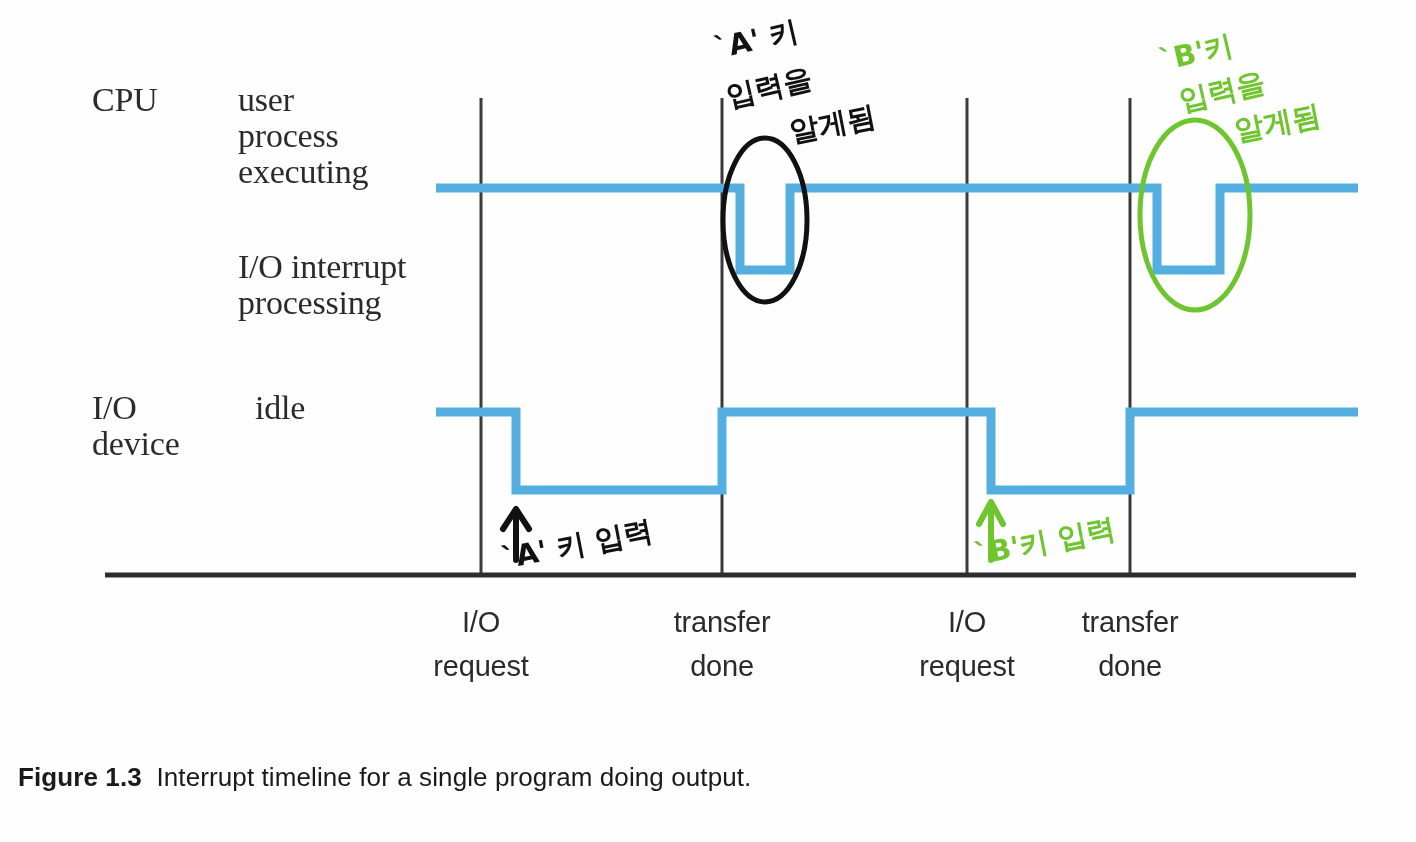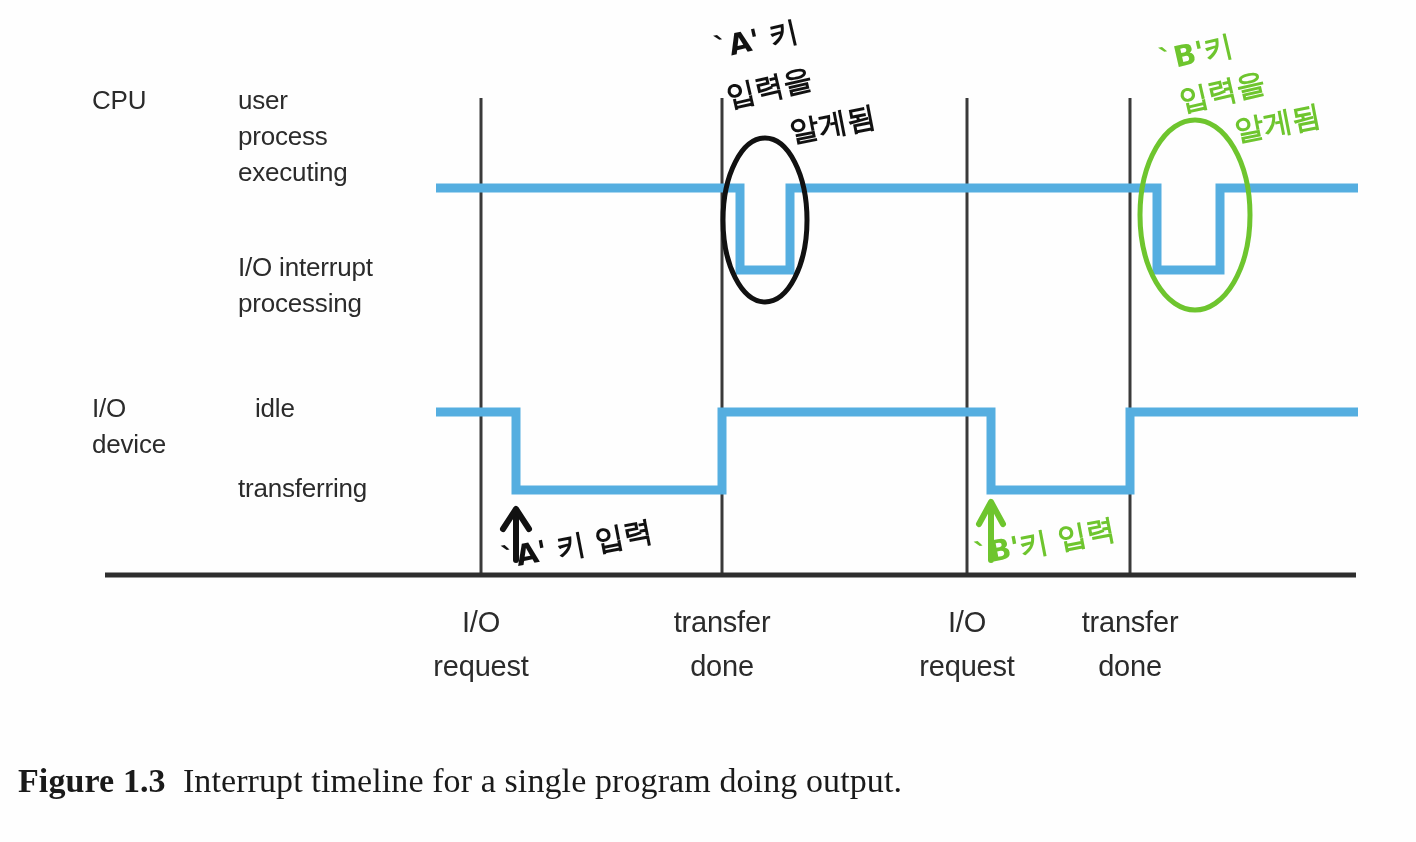--- a/index.html
+++ b/index.html
@@ -20,44 +20,44 @@
   }
   .fig-svg {
     position: absolute;
     left: 0;
     top: 0;
     width: 1416px;
     height: 842px;
   }
   .axis-label {
     position: absolute;
-    font-family: Liberation Sans, sans-serif;
-    font-size: 26px;
+    font-family: Liberation Serif, serif;
+    font-size: 34px;
     color: #2b2b2b;
     line-height: 36px;
     white-space: pre-line;
     letter-spacing: -0.2px;
   }
   .tick-label {
     position: absolute;
     font-family: "Liberation Sans", sans-serif;
     font-size: 29px;
     color: #2b2b2b;
     line-height: 44px;
     text-align: center;
     white-space: pre-line;
     letter-spacing: -0.2px;
   }
   .caption {
     position: absolute;
     left: 18px;
     top: 762px;
     width: 1390px;
-    font-family: Liberation Serif, serif;
-    font-size: 34px;
+    font-family: Liberation Sans, sans-serif;
+    font-size: 26px;
     color: #1a1a1a;
     letter-spacing: 0.1px;
   }
   .caption .cap-num {
     font-weight: bold;
   }
   .caption .cap-text {
     font-weight: normal;
   }
   .hw {
@@ -113,21 +113,20 @@
 
   <div class="axis-label" style="left:238px; top:82px;">user
 process
 executing</div>
 
   <div class="axis-label" style="left:92px; top:390px;">I/O
 device</div>
 
   <div class="axis-label" style="left:255px; top:390px;">idle</div>
 
-  <div class="axis-label" style="left:238px; top:470px;">transferring</div>
 
   <div class="tick-label" style="left:381px; top:600px; width:200px;">I/O
 request</div>
 
   <div class="tick-label" style="left:622px; top:600px; width:200px;">transfer
 done</div>
 
   <div class="tick-label" style="left:867px; top:600px; width:200px;">I/O
 request</div>
 

